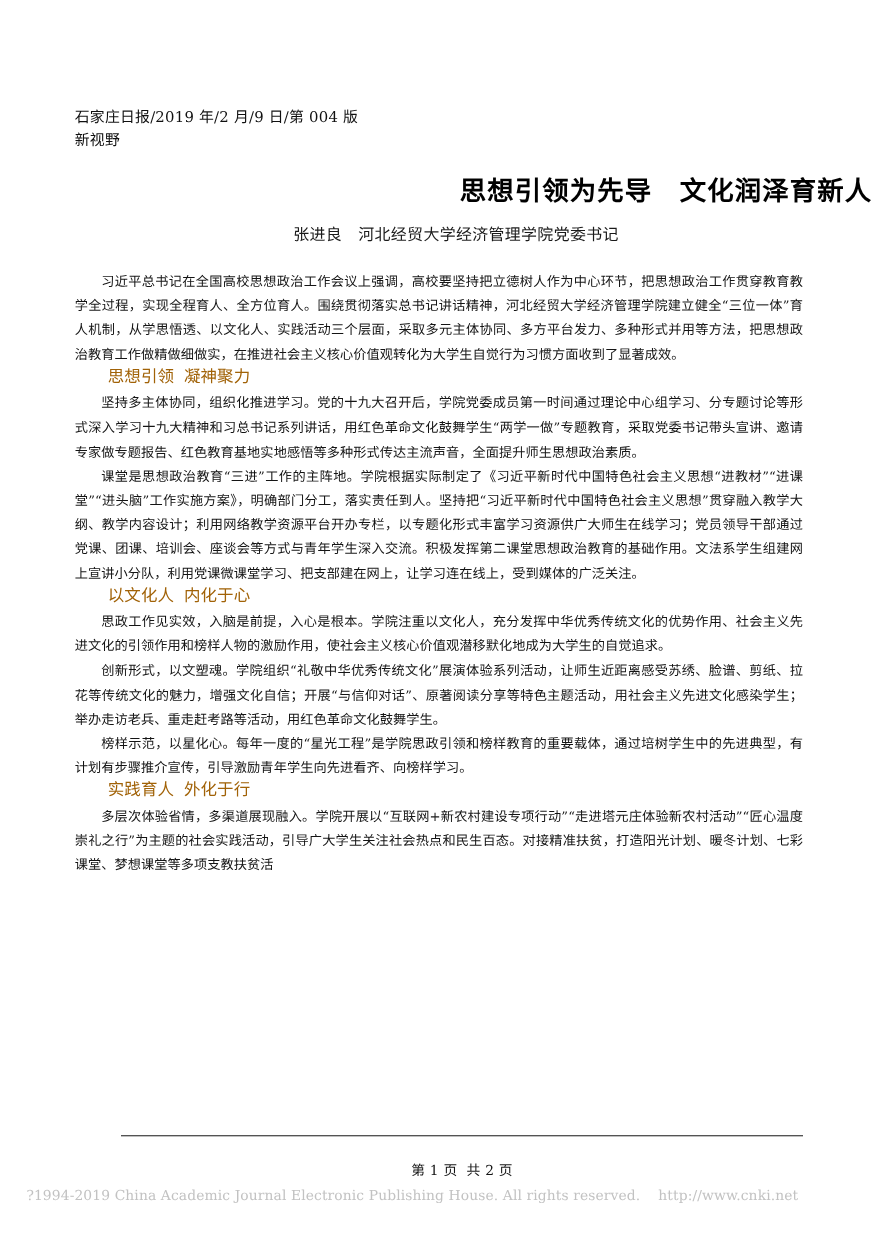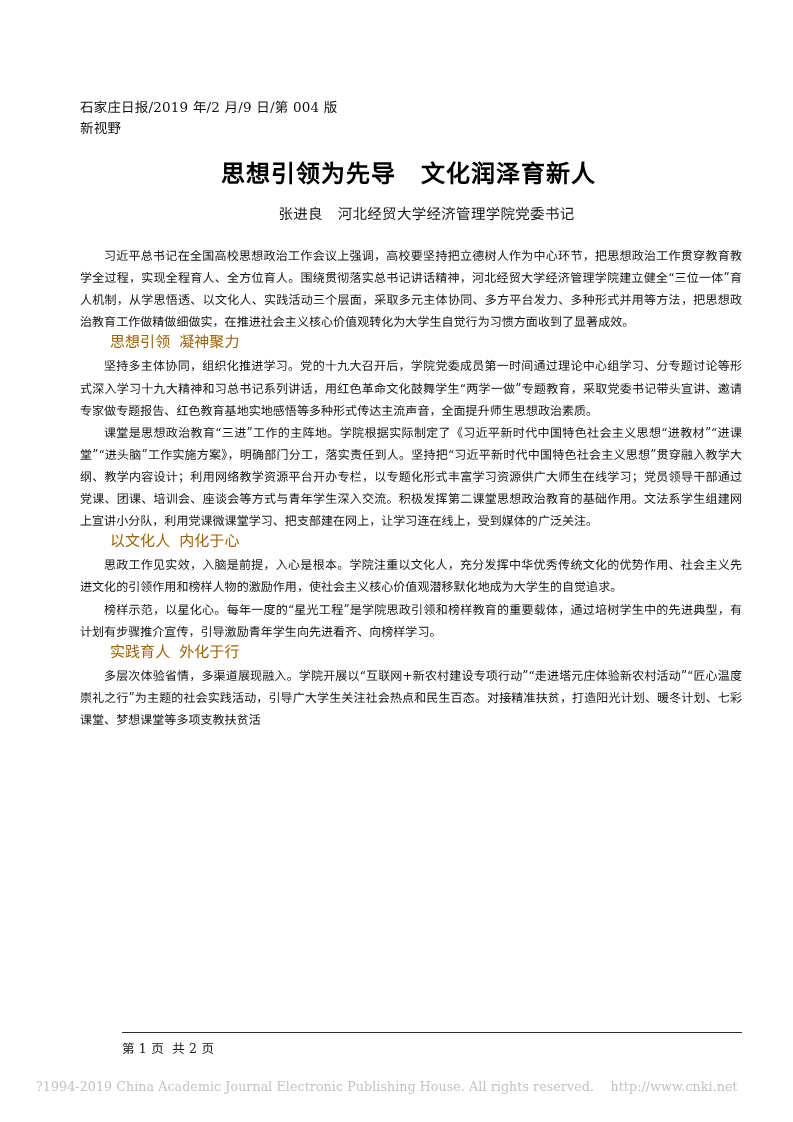--- a/index.html
+++ b/index.html
@@ -11,21 +11,21 @@
   body {
     width: 793px;
     height: 1122px;
     position: relative;
     font-family: "DejaVu Serif", "Liberation Serif", serif;
     color: #1a1a1a;
     overflow: hidden;
   }
   .page {
     position: absolute;
-    left: 12px;
+    left: 0;
     top: 0;
     width: 704px;
     height: 1122px;
     box-sizing: border-box;
   }
 
   
   .masthead {
     position: absolute;
     left: 68px;
@@ -50,20 +50,21 @@
     text-align: center;
   }
   .doc-title {
     font-family: "DejaVu Sans", "Liberation Sans", sans-serif;
     font-size: 24px;
     font-weight: bold;
     color: #000000;
     letter-spacing: 1px;
     line-height: 32px;
     white-space: pre;
+    text-align: right;
   }
   .byline {
     margin-top: 13px;
     font-family: "DejaVu Serif", "Liberation Serif", serif;
     font-size: 14.5px;
     color: #1a1a1a;
     letter-spacing: 0.3px;
     line-height: 22px;
     white-space: pre;
     padding-left: 36px;
@@ -104,22 +105,22 @@
     left: 110px;
     top: 1032px;
     width: 620px;
   }
   .footer-rule {
     width: 100%;
     height: 0;
     border-top: 1.1px solid #2b2b2b;
   }
   .footer-pageno {
-    margin-top: 5px;
-    text-align: left;
+    margin-top: 20px;
+    text-align: center;
     font-family: "DejaVu Serif", "Liberation Serif", serif;
     font-size: 12.5px;
     color: #141414;
     white-space: pre;
     letter-spacing: 0.2px;
   }
   .copyright {
     position: absolute;
     left: 24px;
     top: 1079px;
@@ -146,20 +147,21 @@
     <div class="byline">张进良　河北经贸大学经济管理学院党委书记</div>
   </div>
 
   <div class="article-body">
       <p class="para">习近平总书记在全国高校思想政治工作会议上强调，高校要坚持把立德树人作为中心环节，把思想政治工作贯穿教育教学全过程，实现全程育人、全方位育人。围绕贯彻落实总书记讲话精神，河北经贸大学经济管理学院建立健全“三位一体”育人机制，从学思悟透、以文化人、实践活动三个层面，采取多元主体协同、多方平台发力、多种形式并用等方法，把思想政治教育工作做精做细做实，在推进社会主义核心价值观转化为大学生自觉行为习惯方面收到了显著成效。</p>
       <p class="section-head">思想引领 凝神聚力</p>
       <p class="para">坚持多主体协同，组织化推进学习。党的十九大召开后，学院党委成员第一时间通过理论中心组学习、分专题讨论等形式深入学习十九大精神和习总书记系列讲话，用红色革命文化鼓舞学生“两学一做”专题教育，采取党委书记带头宣讲、邀请专家做专题报告、红色教育基地实地感悟等多种形式传达主流声音，全面提升师生思想政治素质。</p>
       <p class="para">课堂是思想政治教育“三进”工作的主阵地。学院根据实际制定了《习近平新时代中国特色社会主义思想“进教材”“进课堂”“进头脑”工作实施方案》，明确部门分工，落实责任到人。坚持把“习近平新时代中国特色社会主义思想”贯穿融入教学大纲、教学内容设计；利用网络教学资源平台开办专栏，以专题化形式丰富学习资源供广大师生在线学习；党员领导干部通过党课、团课、培训会、座谈会等方式与青年学生深入交流。积极发挥第二课堂思想政治教育的基础作用。文法系学生组建网上宣讲小分队，利用党课微课堂学习、把支部建在网上，让学习连在线上，受到媒体的广泛关注。</p>
       <p class="section-head">以文化人 内化于心</p>
       <p class="para">思政工作见实效，入脑是前提，入心是根本。学院注重以文化人，充分发挥中华优秀传统文化的优势作用、社会主义先进文化的引领作用和榜样人物的激励作用，使社会主义核心价值观潜移默化地成为大学生的自觉追求。</p>
+      <p class="para">创新形式，以文塑魂。学院组织“礼敬中华优秀传统文化”展演体验系列活动，让师生近距离感受苏绣、脸谱、剪纸、拉花等传统文化的魅力，增强文化自信；开展“与信仰对话”、原著阅读分享等特色主题活动，用社会主义先进文化感染学生；举办走访老兵、重走赶考路等活动，用红色革命文化鼓舞学生。</p>
       <p class="para">榜样示范，以星化心。每年一度的“星光工程”是学院思政引领和榜样教育的重要载体，通过培树学生中的先进典型，有计划有步骤推介宣传，引导激励青年学生向先进看齐、向榜样学习。</p>
       <p class="section-head">实践育人 外化于行</p>
       <p class="para">多层次体验省情，多渠道展现融入。学院开展以“互联网+新农村建设专项行动”“走进塔元庄体验新农村活动”“匠心温度崇礼之行”为主题的社会实践活动，引导广大学生关注社会热点和民生百态。对接精准扶贫，打造阳光计划、暖冬计划、七彩课堂、梦想课堂等多项支教扶贫活</p>
     </div>
 
   <div class="page-footer">
     <div class="footer-rule"></div>
     <div class="footer-pageno">第 1 页  共 2 页</div>
   </div>
 

